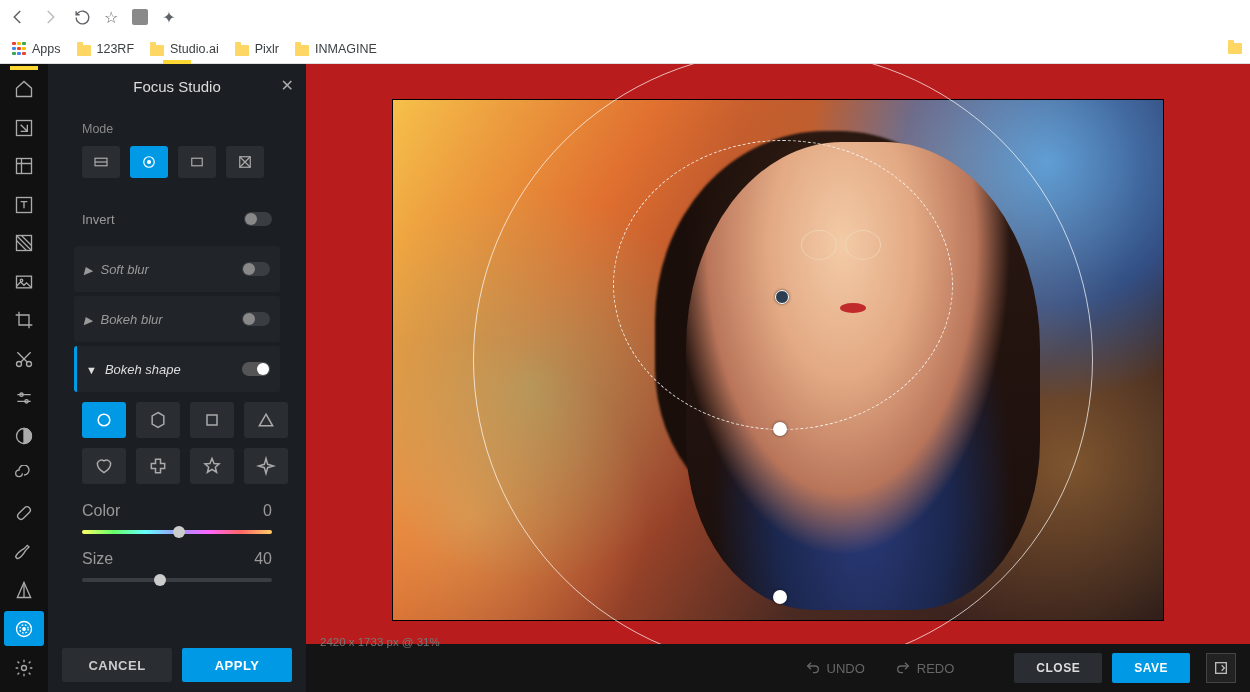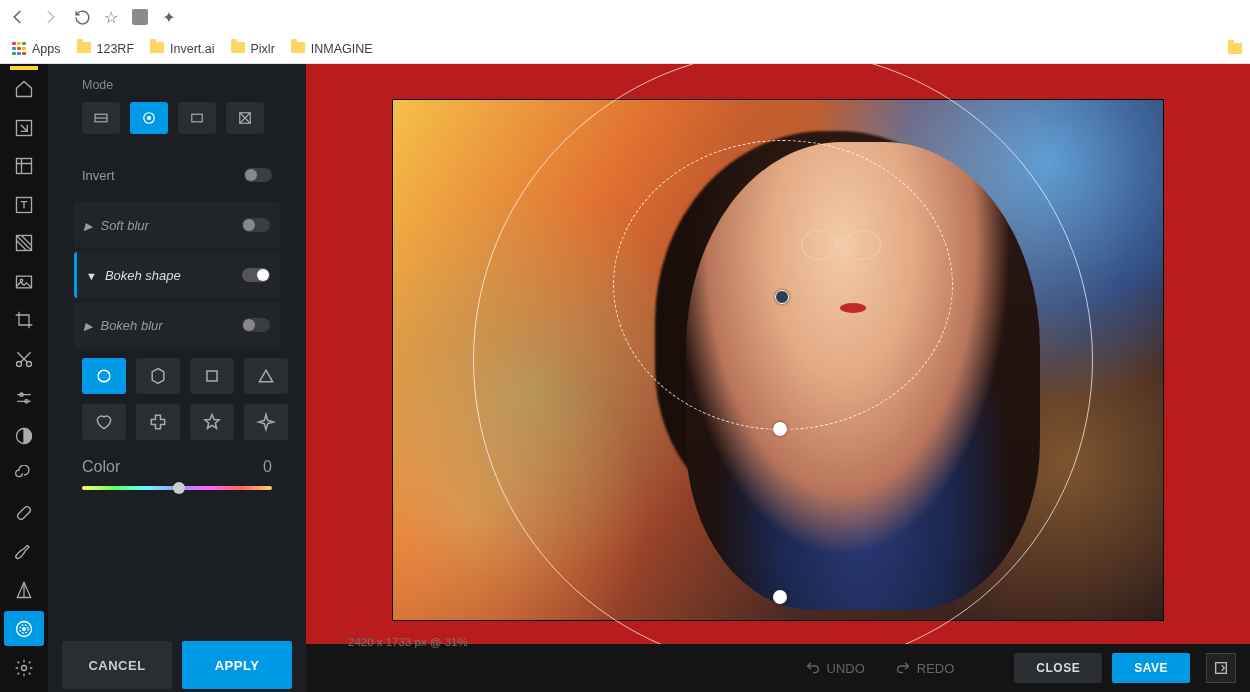--- a/index.html
+++ b/index.html
@@ -6,21 +6,21 @@
   body { width: 1250px; height: 692px; background: #fff; overflow: hidden; }
 
   
   .browser-bar { height: 34px; background: #fff; display: flex; align-items: center; padding: 0 8px; gap: 12px; color: #5f6368; }
   .browser-bar .nav-ico { width: 20px; height: 20px; display: flex; align-items: center; justify-content: center; cursor: pointer; }
   .address { flex: 1; display: flex; align-items: center; gap: 8px; background: #f1f3f4; height: 26px; border-radius: 13px; padding: 0 12px; font-size: 13px; color: #202124; }
   .address .lock { color: #5f6368; font-size: 12px; }
   .browser-right { display: flex; align-items: center; gap: 14px; color: #5f6368; }
 
   .bookmarks { height: 30px; background: #fff; border-bottom: 1px solid #e0e0e0; display: flex; align-items: center; gap: 16px; padding-left: 12px; font-size: 12.5px; color: #3c4043; }
-  .bookmarks .bk { display: flex; align-items: flex-start; gap: 6px; cursor: pointer; }
+  .bookmarks .bk { display: flex; align-items: flex-end; gap: 6px; cursor: pointer; }
   .folder-ico { width: 14px; height: 11px; background: #fdd663; border-radius: 1px; position: relative; }
   .folder-ico::before { content: ''; position: absolute; top: -3px; left: 0; width: 6px; height: 3px; background: #fdd663; border-radius: 1px 1px 0 0; }
   .apps-ico { width: 14px; height: 14px; position: relative; }
   .apps-ico span { position: absolute; width: 3.5px; height: 3.5px; border-radius: 1px; }
   .bookmarks-right { margin-left: auto; margin-right: 8px; display:flex; gap:6px; }
 
   
   .app { position: absolute; top: 64px; left: 0; width: 1250px; height: 628px; background: #0d0d0d; display: flex; }
 
   
@@ -62,21 +62,21 @@
   .shape svg { width: 20px; height: 20px; stroke: currentColor; fill: none; stroke-width: 1.8; }
 
   .slider-row { margin-bottom: 16px; }
   .slider-head { display: flex; justify-content: space-between; color: #999; font-size: 16px; margin-bottom: 10px; }
   .slider { height: 4px; border-radius: 2px; position: relative; }
   .slider.rainbow { background: linear-gradient(to right,#ff6,#6f6,#6ff,#99f,#f6f,#f66,#fc6); }
   .slider.mono { background: #3a3d41; }
   .slider .knob { position: absolute; top: -4px; width: 12px; height: 12px; background: #ccc; border-radius: 50%; cursor: pointer; }
 
   .panel-footer { height: 54px; display: flex; align-items: center; gap: 10px; padding: 0 14px; background: #1b1e22; }
-  .pbtn { flex: 1; height: 48px; display: flex; align-items: center; justify-content: center; font-size: 13px; font-weight: 700; letter-spacing: 0.5px; border-radius: 2px; cursor: pointer; }
+  .pbtn { flex: 1; height: 34px; display: flex; align-items: center; justify-content: center; font-size: 13px; font-weight: 700; letter-spacing: 0.5px; border-radius: 2px; cursor: pointer; }
   .pbtn.cancel { background: #2a2d31; color: #ccc; }
   .pbtn.apply { background: #0099e5; color: #fff; }
 
   
   .canvas-wrap { flex: 1; background: #b91c1c; display: flex; flex-direction: column; }
   .canvas { flex: 1; position: relative; overflow: hidden; display: flex; align-items: center; justify-content: center; }
   .photo { width: 770px; height: 520px; margin-top: 12px; position: relative; background:
     radial-gradient(circle at 18% 55%, rgba(120,220,160,0.35), transparent 28%),
     radial-gradient(circle at 10% 80%, rgba(255,220,120,0.35), transparent 22%),
     radial-gradient(circle at 85% 12%, rgba(90,180,255,0.8), rgba(40,120,230,0.5) 18%, transparent 30%),
@@ -98,21 +98,21 @@
   .glasses { position:absolute; left:53%; top:25%; width:80px; height:30px; }
   .glasses::before,.glasses::after{content:'';position:absolute;top:0;width:34px;height:28px;border:1.5px solid rgba(240,220,190,0.7);border-radius:50%;}
   .glasses::before{left:0}.glasses::after{right:0}
   .lips { position:absolute; left:58%; top:39%; width:26px; height:10px; background:#c12a2a; border-radius:50%; filter:blur(0.5px); }
 
   .focus-outer { position:absolute; border:1px solid rgba(255,255,255,0.7); border-radius:50%; }
   .focus-inner { position:absolute; border:1.5px dashed rgba(255,255,255,0.85); border-radius:50%; }
   .handle { position:absolute; width:14px; height:14px; background:#fff; border-radius:50%; box-shadow:0 0 3px rgba(0,0,0,0.6); cursor:pointer; }
   .handle.dark { background:#2c3e50; border:1.5px solid #fff; }
 
-  .status { position:absolute; left:334px; bottom:38px; color:#777; font-size:11.5px; padding:6px 14px; }
+  .status { position:absolute; left:306px; bottom:38px; color:#777; font-size:11.5px; padding:6px 14px; }
   .bottombar { height: 48px; background: #141414; display: flex; align-items: center; padding: 0 14px; gap: 10px; color:#999; font-size: 13px; }
   .bottombar .spacer { flex:1; }
   .bbtn { padding: 8px 22px; background: #2a2d31; color:#ddd; font-weight:700; letter-spacing:0.5px; border-radius:2px; cursor:pointer; font-size: 12px;}
   .bbtn.primary { background:#0099e5; color:#fff; }
   .ur { display:flex; align-items:center; gap:6px; color:#666; padding: 0 10px; cursor:pointer; }
   .ur svg { width: 16px; height: 16px; stroke: currentColor; fill: none; stroke-width: 2; }
   .expand-btn { width:30px; height:30px; display:flex; align-items:center; justify-content:center; border:1px solid #444; background:#222; color:#bbb; cursor:pointer; margin-left:6px; }
 </style>
 </head>
 <body>
@@ -155,21 +155,21 @@
         <span style="top:10px;left:10px;background:#ea4335"></span>
     </div>
     <span>Apps</span>
   </div>
   <div class="bk">
       <div class="folder-ico"></div>
       <span>123RF</span>
     </div>
   <div class="bk">
       <div class="folder-ico"></div>
-      <span>Invert.ai</span>
+      <span>Studio.ai</span>
     </div>
   <div class="bk">
       <div class="folder-ico"></div>
       <span>Pixlr</span>
     </div>
   <div class="bk">
       <div class="folder-ico"></div>
       <span>INMAGINE</span>
     </div>
   <div class="bookmarks-right">
@@ -273,20 +273,24 @@
       <div class="titem">
           <svg viewBox="0 0 24 24">
             <circle cx="12" cy="12" r="3"></circle>
             <path d="M12 2v3M12 19v3M4.2 4.2l2.1 2.1M17.7 17.7l2.1 2.1M2 12h3M19 12h3M4.2 19.8l2.1-2.1M17.7 6.3l2.1-2.1"></path>
           </svg>
         </div>
     </div>
   </div>
 
   <div class="panel">
+    <div class="panel-header">
+      <span>Focus Studio</span>
+      <span class="close">✕</span>
+    </div>
     <div class="panel-body">
       <div class="section-label">Mode</div>
       <div class="mode-row">
         <div class="mode-btn">
             <svg viewBox="0 0 24 24">
               <rect x="4" y="7" width="16" height="10"></rect>
               <path d="M4 12h16"></path>
             </svg>
           </div>
         <div class="mode-btn active">
@@ -311,28 +315,28 @@
       <div class="toggle-row">
         <span>Invert</span>
         <div class="toggle"></div>
       </div>
 
       <div class="toggle-row card">
         <span><span class="chev">▶</span><span>Soft blur</span></span>
         <div class="toggle"></div>
       </div>
 
+      <div class="toggle-row card">
+        <span><span class="chev">▶</span><span>Bokeh blur</span></span>
+        <div class="toggle"></div>
+      </div>
+
       <div class="toggle-row card active">
         <span><span class="chev">▼</span><span>Bokeh shape</span></span>
         <div class="toggle on"></div>
-      </div>
-
-      <div class="toggle-row card">
-        <span><span class="chev">▶</span><span>Bokeh blur</span></span>
-        <div class="toggle"></div>
       </div>
 
       <div class="shape-grid">
         <div class="shape active">
             <svg viewBox="0 0 24 24">
               <circle cx="12" cy="12" r="7"></circle>
             </svg>
           </div>
         <div class="shape">
             <svg viewBox="0 0 24 24">
@@ -374,20 +378,29 @@
       <div class="slider-row">
         <div class="slider-head">
           <span>Color</span>
           <span>0</span>
         </div>
         <div class="slider rainbow">
             <div class="knob" style="left:48%"></div>
           </div>
       </div>
 
+      <div class="slider-row">
+        <div class="slider-head">
+          <span>Size</span>
+          <span>40</span>
+        </div>
+        <div class="slider mono">
+            <div class="knob" style="left:38%"></div>
+          </div>
+      </div>
     </div>
 
     <div class="panel-footer">
       <div class="pbtn cancel">CANCEL</div>
       <div class="pbtn apply">APPLY</div>
     </div>
   </div>
 
   <div class="canvas-wrap">
     <div class="canvas">

